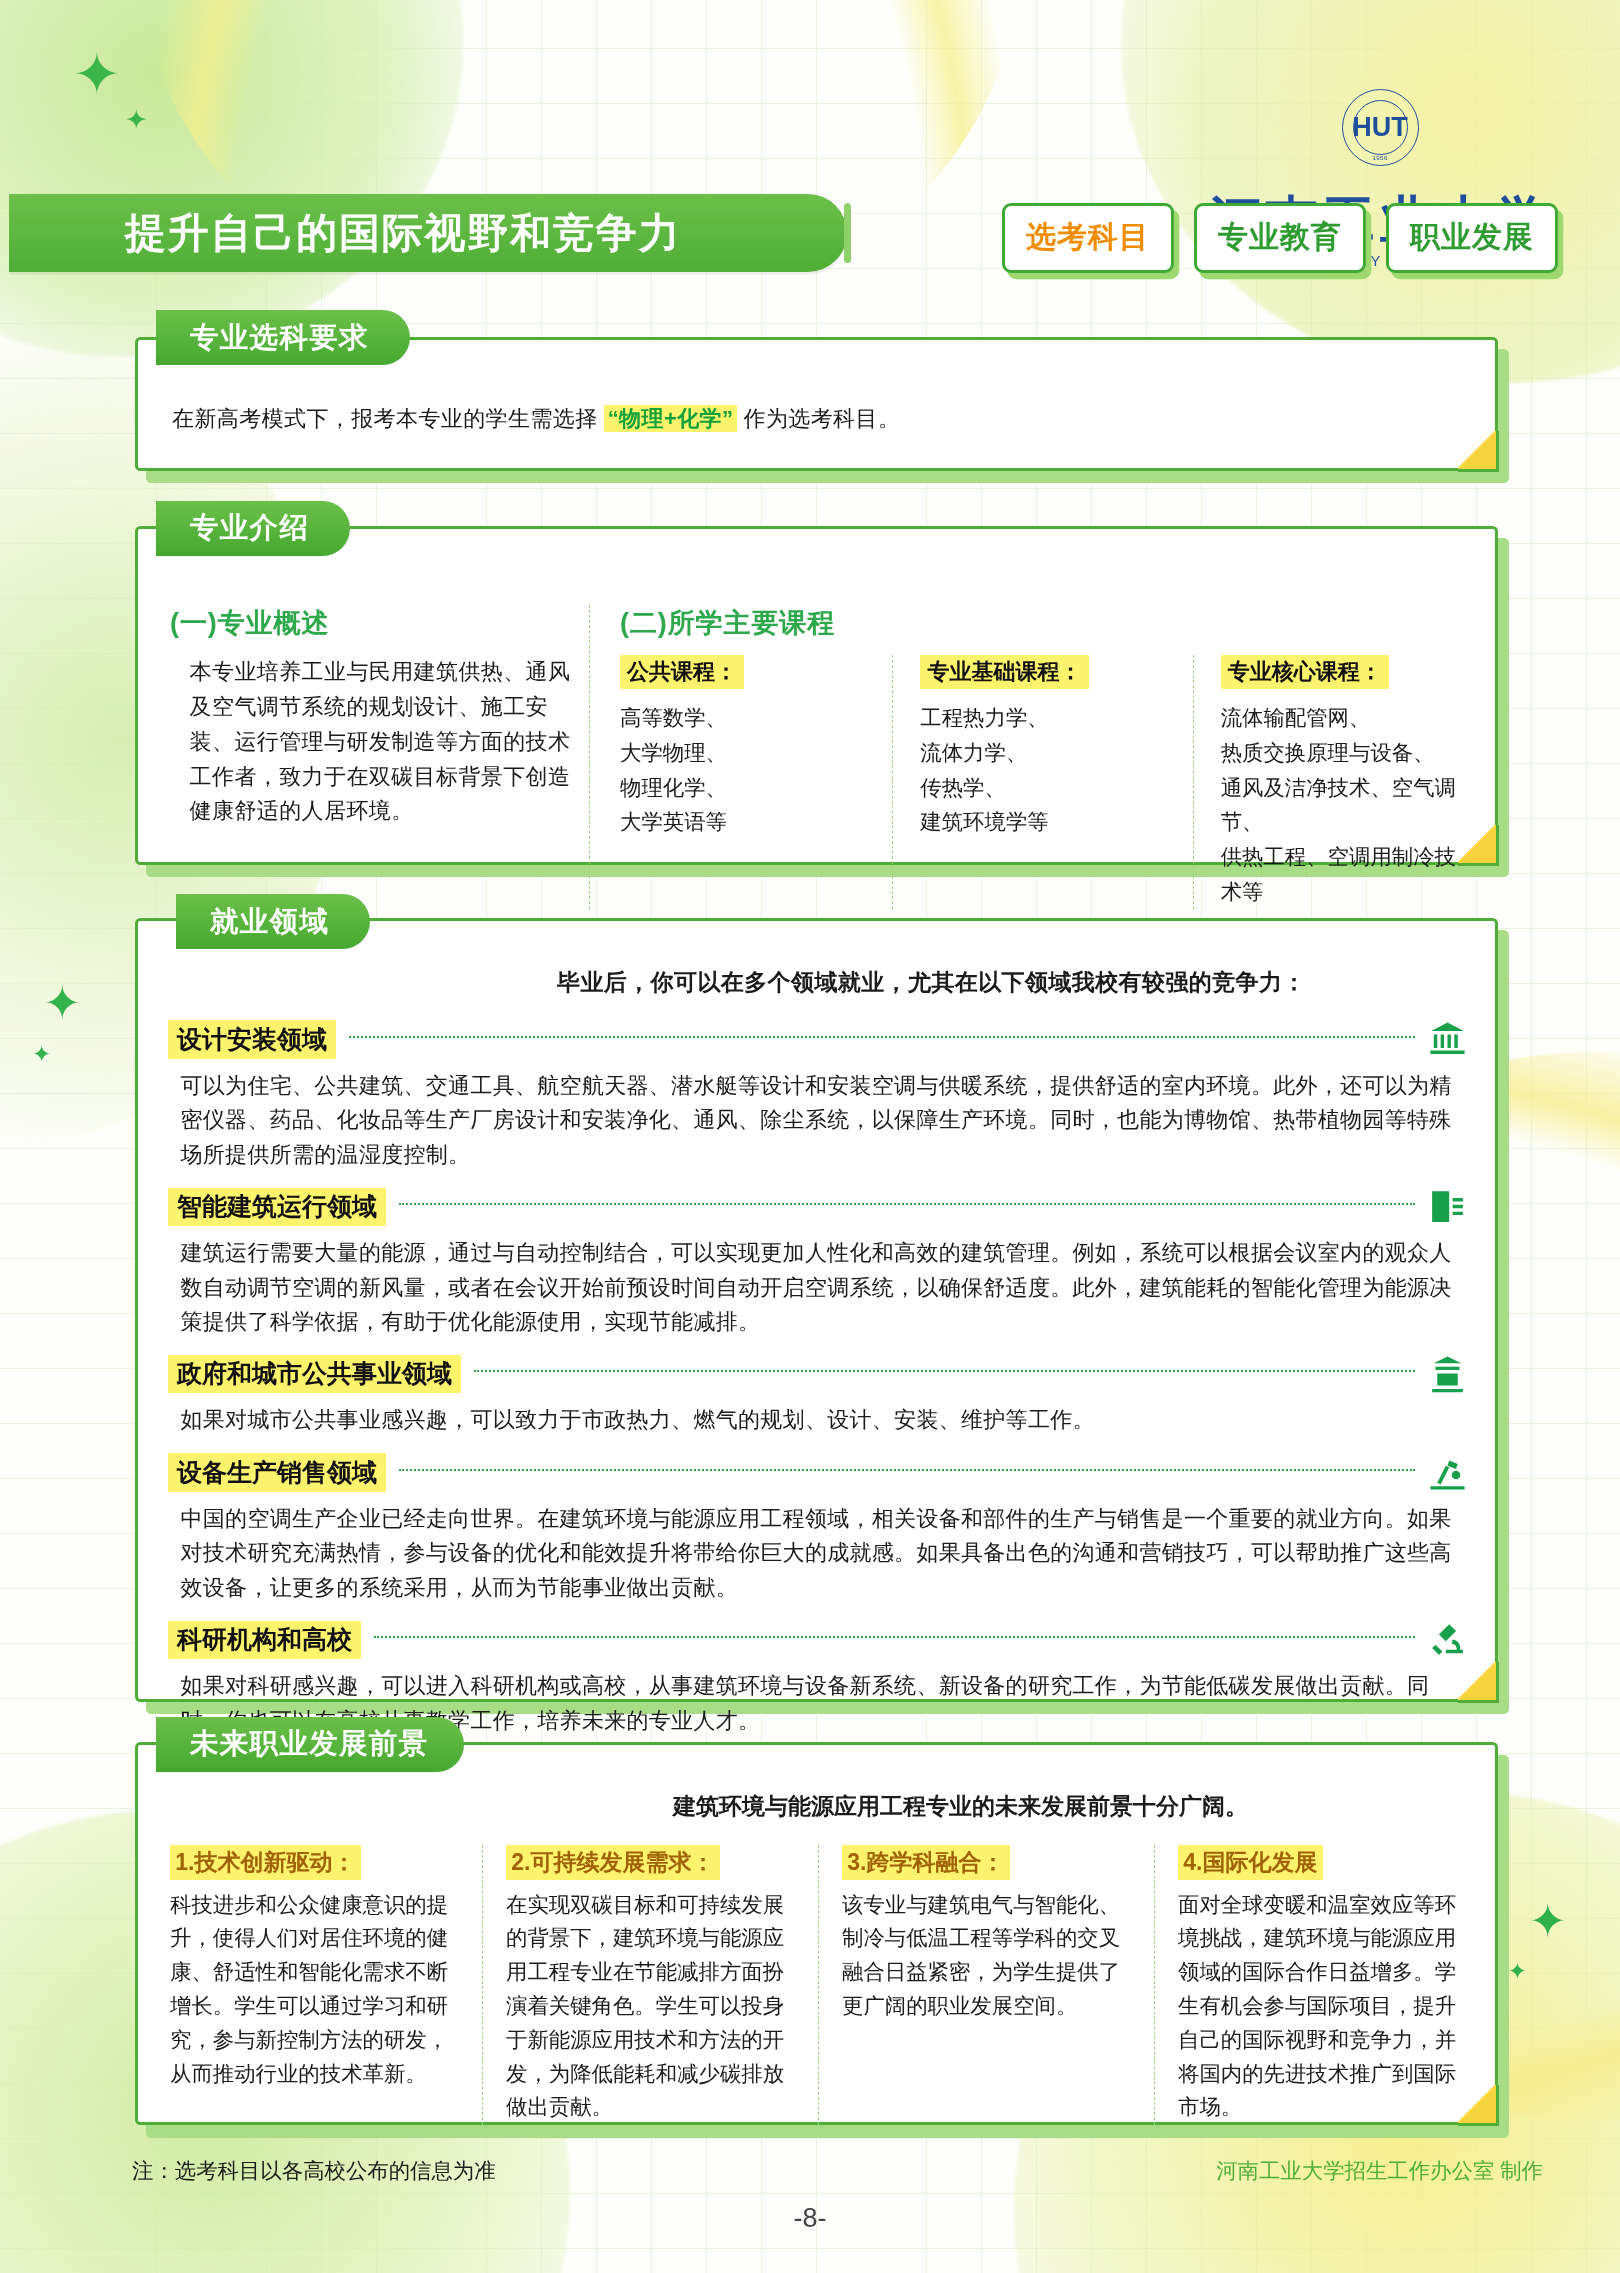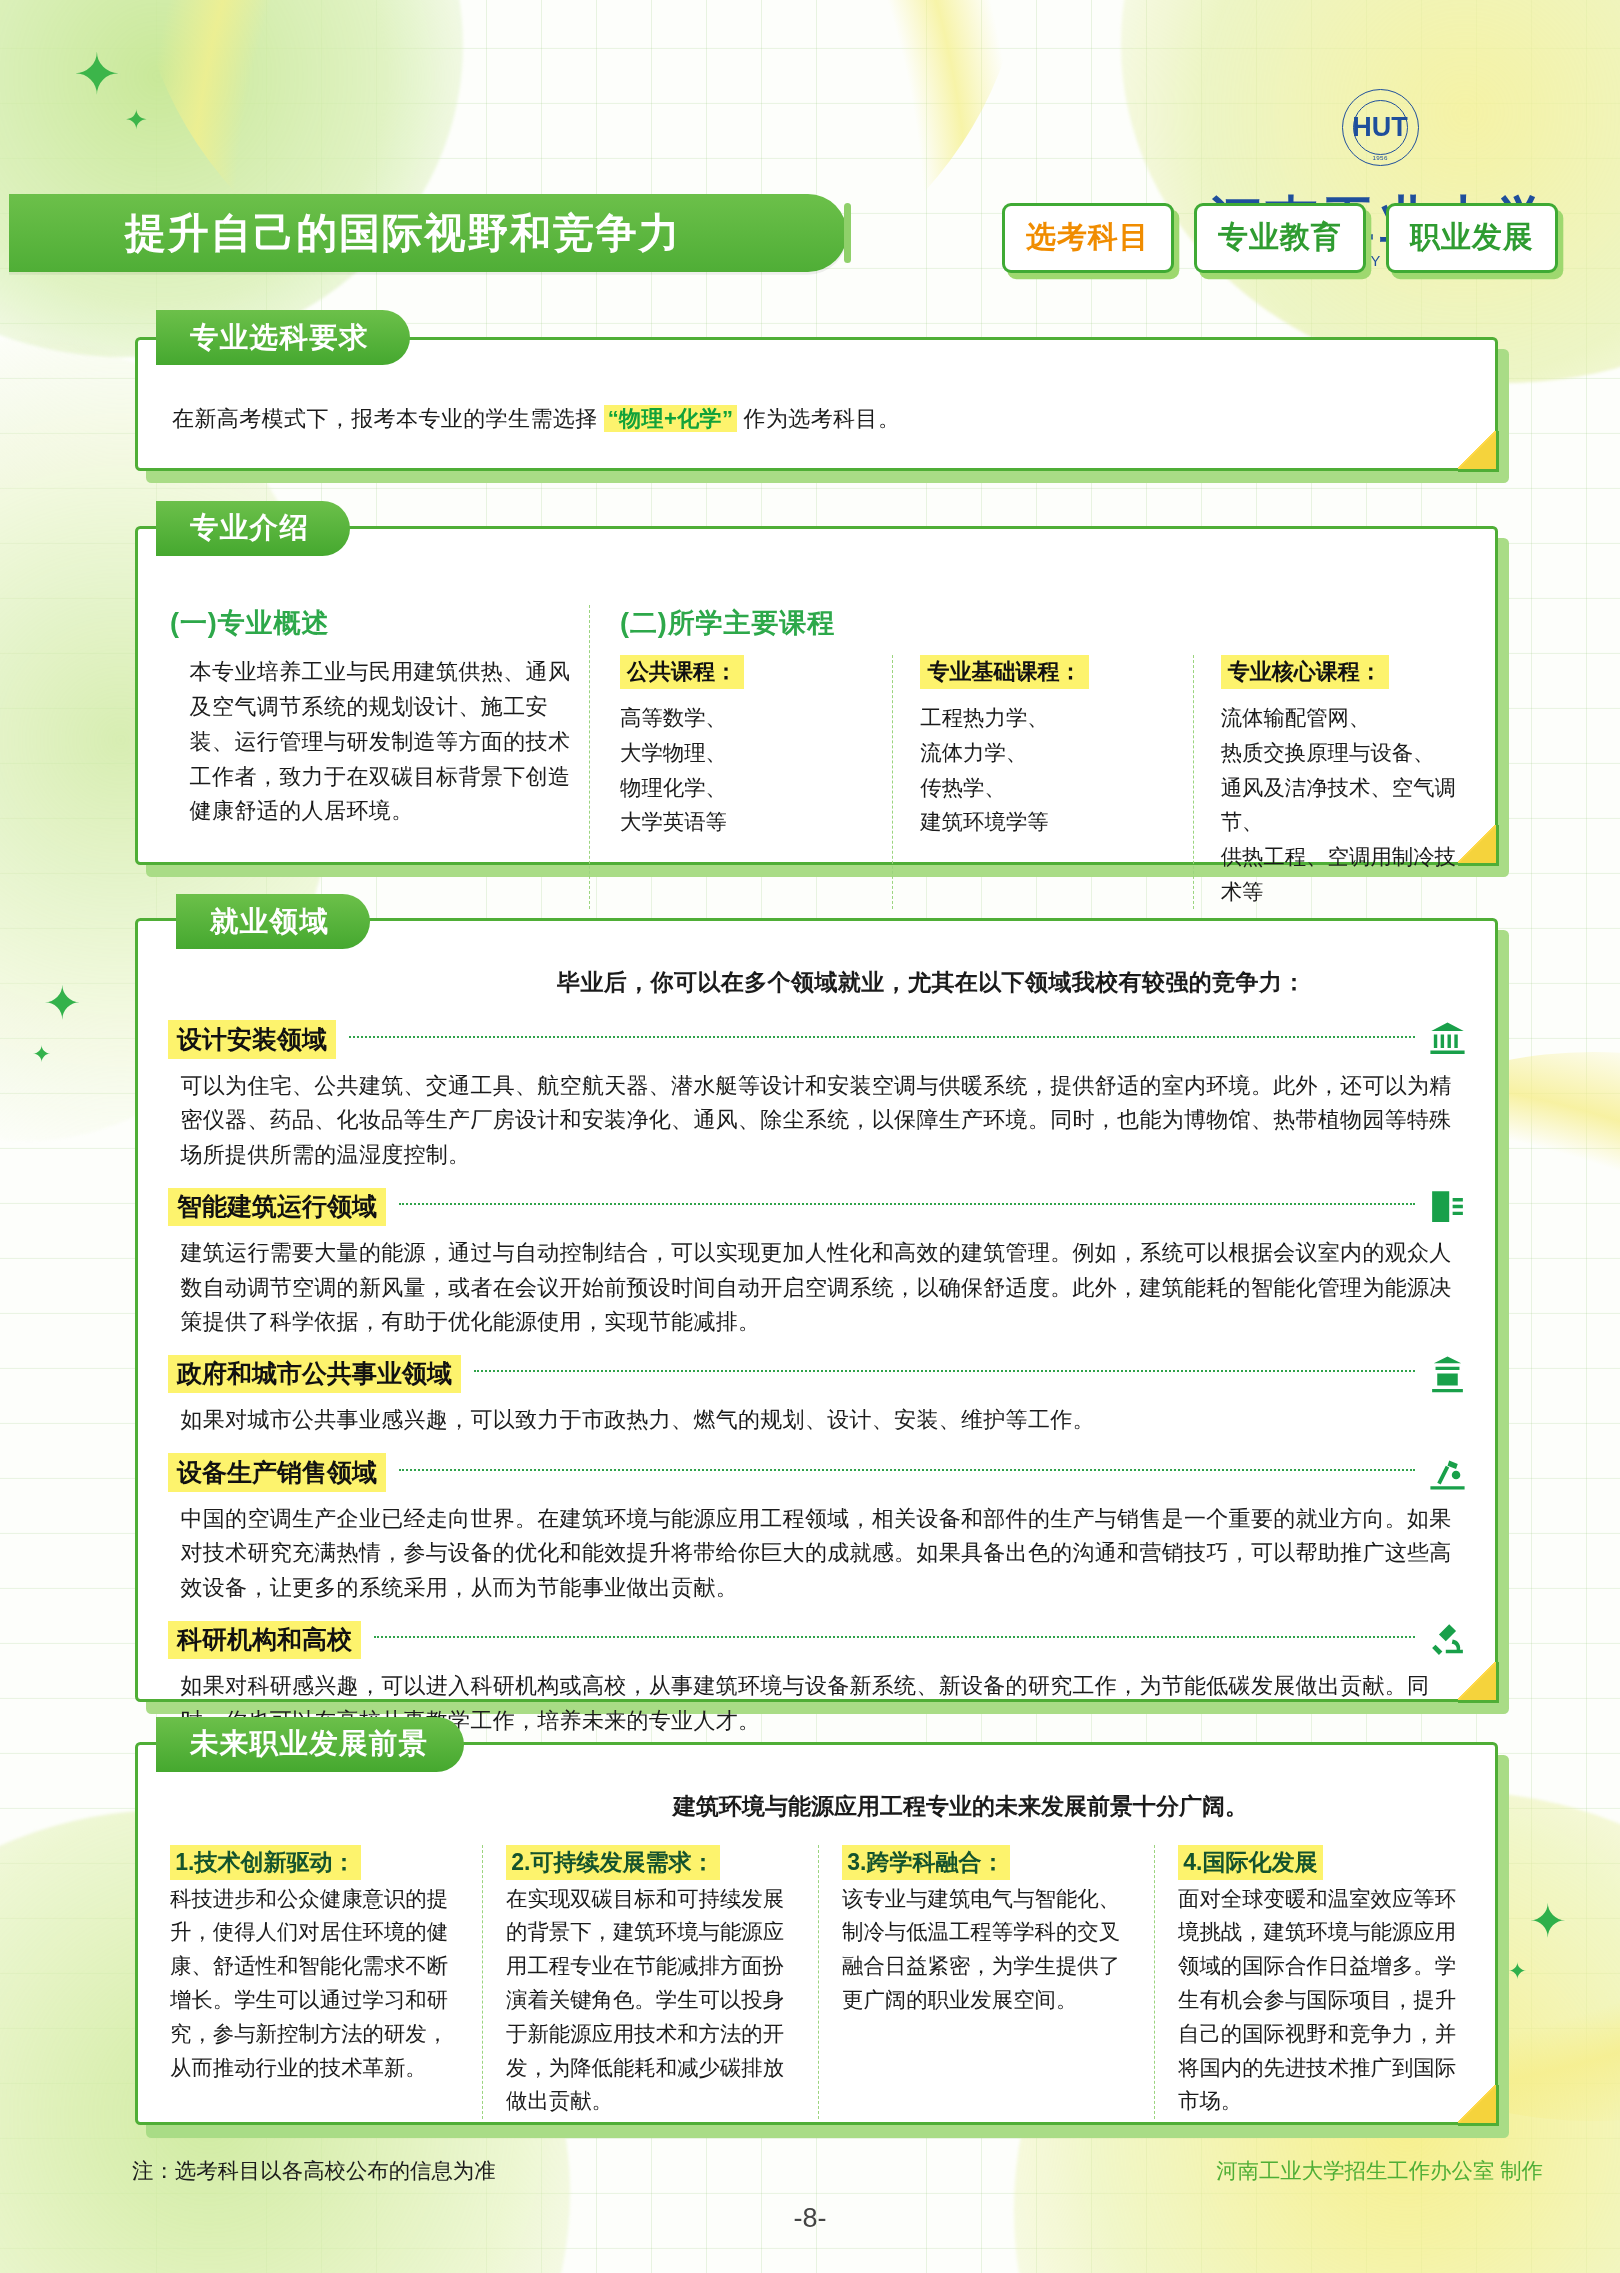--- a/index.html
+++ b/index.html
@@ -238,22 +238,22 @@
     position:absolute; left:535px; top:46px; right:36px;
     font-size:23px; font-weight:bold; color:#1b1b1b;
   }
   .future-cols {
     position:absolute; left:32px; right:30px; top:100px;
     display:flex; gap:25px;
   }
   .future-col { flex:1; }
   .future-col + .future-col { border-left:1.8px dashed #9bd47e; padding-left:23px; }
   .future-title {
-    display:inline-block; background:#fdf36d; color:#14532d; font-weight:bold;
-    font-size:23px; padding:1.8px 5.3px; margin-bottom:3px;
+    display:inline-block; background:#fdf36d; color:#a16207; font-weight:bold;
+    font-size:23px; padding:1.8px 5.3px; margin-bottom:9px;
   }
   .future-text { font-size:21.4px; line-height:1.58; color:#1b1b1b; }
 
   
   .footer-note {
     position:absolute; left:132px; top:2156px;
     font-size:21.4px; color:#1b1b1b;
   }
   .footer-credit {
     position:absolute; right:77px; top:2156px;

